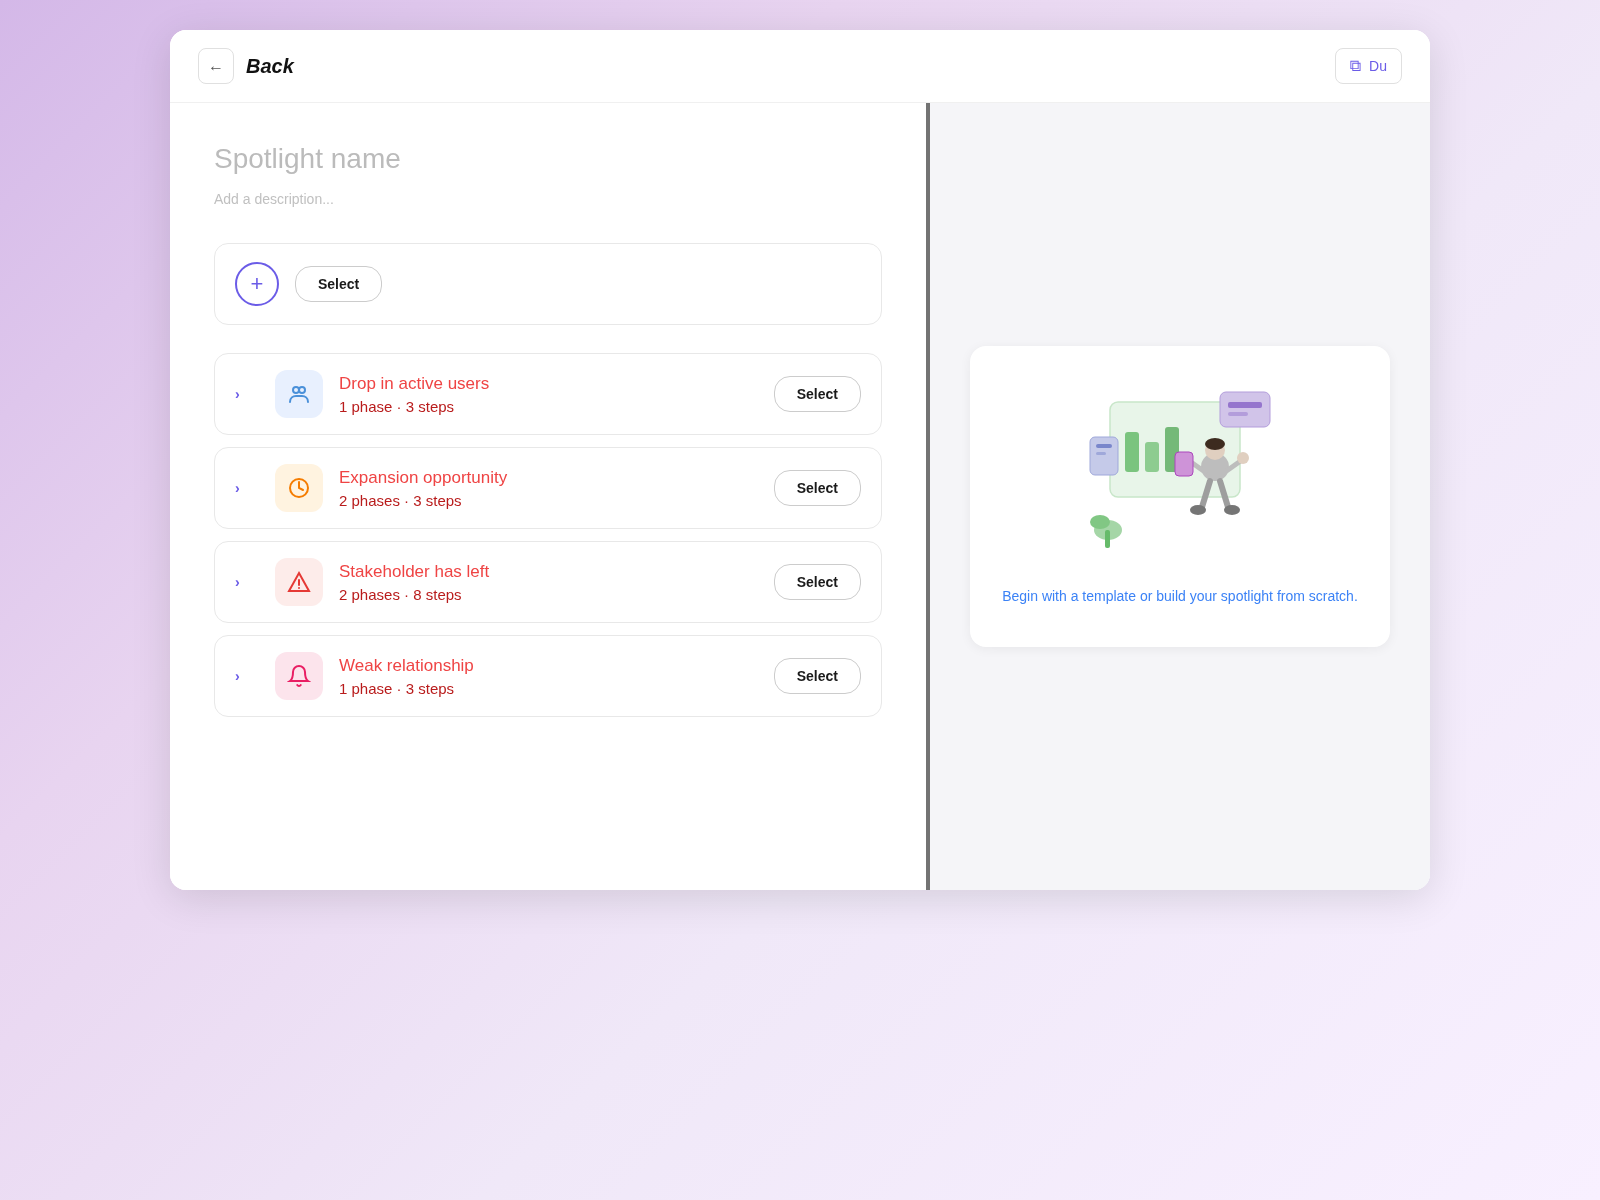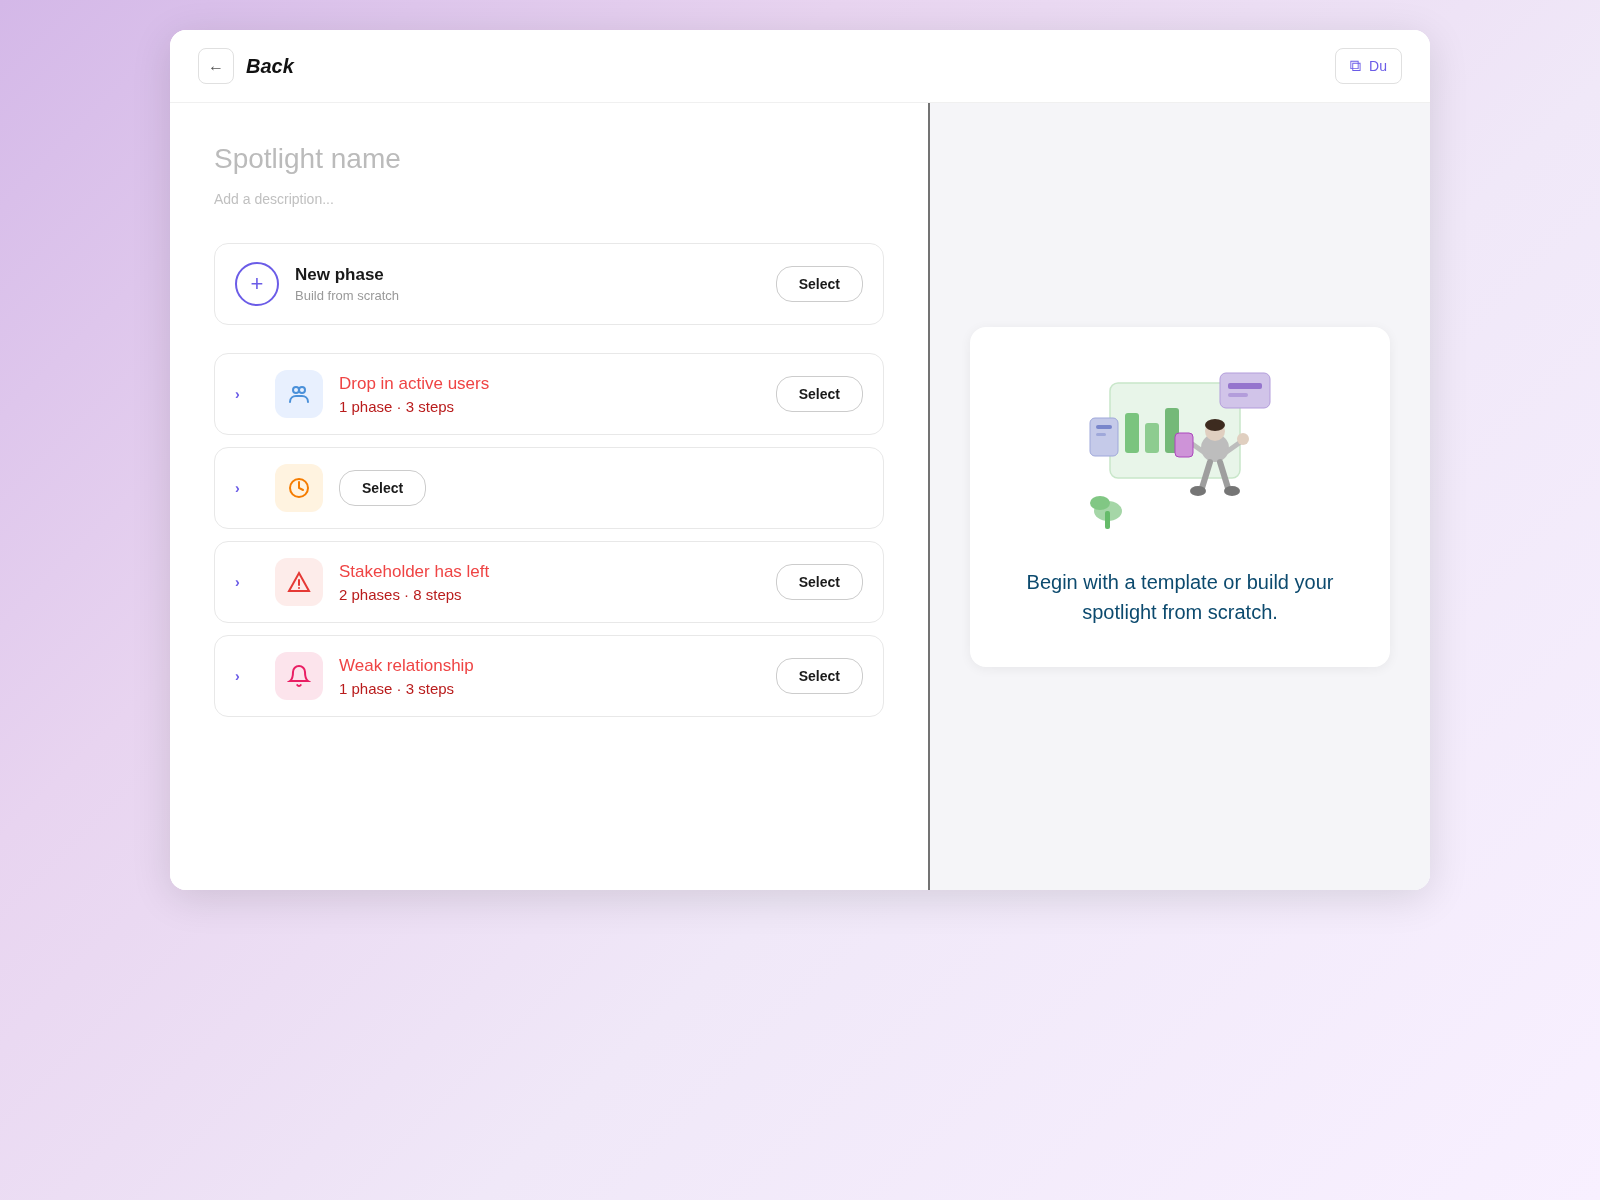--- a/index.html
+++ b/index.html
@@ -74,21 +74,21 @@
     .main-content {
       display: flex;
       flex: 1;
       background: #f5f5f8;
     }
     
     .left-panel {
       flex: 0 0 760px;
       padding: 40px 44px;
       background: #fff;
-      border-right: 2px solid #737373;
+      border-right: 4px solid #737373;
     }
     .spotlight-name {
       font-size: 28px;
       font-weight: 400;
       color: #bbb;
       margin-bottom: 16px;
     }
     .spotlight-desc {
       font-size: 14px;
       color: #c0c0c0;
@@ -218,22 +218,22 @@
       width: 100%;
       text-align: center;
       box-shadow: 0 2px 12px rgba(0,0,0,0.06);
     }
     .illustration {
       width: 200px;
       height: 180px;
       margin: 0 auto 24px;
     }
     .preview-text {
-      font-size: 20px;
-      color: #0c4a6e;
+      font-size: 14px;
+      color: #3b82f6;
       line-height: 1.5;
     }
     
     .illus-svg {
       width: 200px;
       height: 180px;
     }
   </style>
 </head>
 <body>
@@ -255,24 +255,20 @@
 
   <div class="main-content">
 
     <div class="left-panel">
       <div class="spotlight-name">Spotlight name</div>
       <div class="spotlight-desc">Add a description...</div>
 
       <div class="new-phase-card">
         <div class="new-phase-icon">
           <span>+</span>
-        </div>
-        <div class="new-phase-text">
-          <div class="new-phase-title">New phase</div>
-          <div class="new-phase-sub">Build from scratch</div>
         </div>
         <button class="select-btn">Select</button>
       </div>
 
 
       <div class="template-list" id="template-list">
           <div class="template-card">
     <span class="chevron-btn">›</span>
     <div class="template-icon-wrap icon-blue" style="background:#e8f0fe">
       <svg width="24" height="24" viewBox="0 0 24 24" fill="none">
@@ -288,20 +284,24 @@
     <button class="select-btn">Select</button>
   </div>
           <div class="template-card">
     <span class="chevron-btn">›</span>
     <div class="template-icon-wrap icon-orange" style="background:#fff3e0">
       <svg width="24" height="24" viewBox="0 0 24 24" fill="none">
     <circle cx="12" cy="12" r="9" stroke="#f57c00" stroke-width="2"></circle>
     <polyline points="12,6 12,12 16,14" stroke="#f57c00" stroke-width="2" stroke-linecap="round"></polyline>
   </svg>
     </div>
+    <div class="template-info">
+      <div class="template-title">Expansion opportunity</div>
+      <div class="template-meta">2 phases · 3 steps</div>
+    </div>
     <button class="select-btn">Select</button>
   </div>
           <div class="template-card">
     <span class="chevron-btn">›</span>
     <div class="template-icon-wrap icon-red" style="background:#fdecea">
       <svg width="24" height="24" viewBox="0 0 24 24" fill="none">
     <polygon points="12,3 22,21 2,21" stroke="#e53935" stroke-width="2" fill="none"></polygon>
     <line x1="12" y1="10" x2="12" y2="15" stroke="#e53935" stroke-width="2" stroke-linecap="round"></line>
     <circle cx="12" cy="18" r="1" fill="#e53935"></circle>
   </svg>

